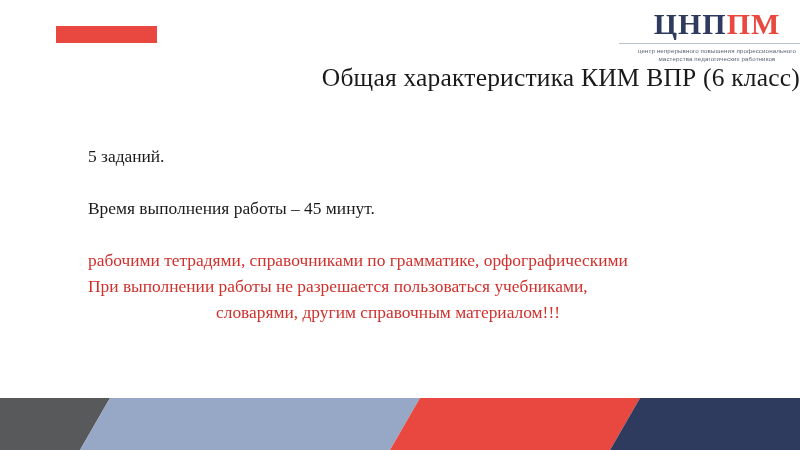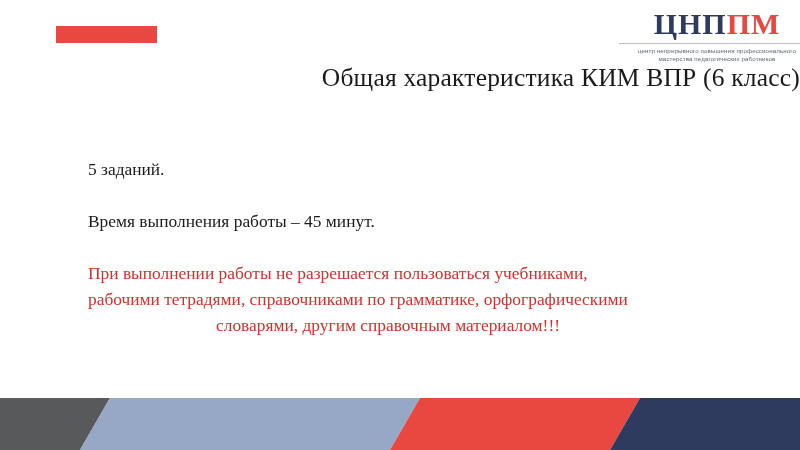--- a/index.html
+++ b/index.html
@@ -77,21 +77,20 @@
     color: #1a1a1a;
     letter-spacing: 0.2px;
   }
 
   
   .body-area {
     position: absolute;
     left: 88px;
     top: 143px;
     width: 640px;
-    margin-top: 13px;
   }
   .line {
     font-family: "Liberation Serif", serif;
     font-size: 17.4px;
     color: #1a1a1a;
     line-height: 26px;
     margin: 0;
   }
   .spacer {
     height: 26px;
@@ -137,22 +136,22 @@
     </div>
   </div>
 
   <div class="slide-title">Общая характеристика КИМ ВПР (6 класс)</div>
 
   <div class="body-area">
     <p class="line">5 заданий.</p>
     <div class="spacer"></div>
     <p class="line">Время выполнения работы – 45 минут.</p>
     <div class="spacer"></div>
+    <p class="para-red">рабочими тетрадями, справочниками по грамматике, орфографическими</p>
     <p class="para-red">При выполнении работы не разрешается пользоваться учебниками,</p>
-    <p class="para-red">рабочими тетрадями, справочниками по грамматике, орфографическими</p>
     <p class="para-red para-red-last">словарями, другим справочным материалом!!!</p>
   </div>
 
   <div class="bottom-band">
     <svg width="800" height="52" viewBox="0 0 800 52" xmlns="http://www.w3.org/2000/svg">
       <polygon points="0,0 110,0 80,52 0,52" fill="#58595b"></polygon>
       <polygon points="110,0 420,0 390,52 80,52" fill="#97a7c6"></polygon>
       <polygon points="420,0 640,0 610,52 390,52" fill="#e8483f"></polygon>
       <polygon points="640,0 800,0 800,52 610,52" fill="#2e3b5e"></polygon>
     </svg>

